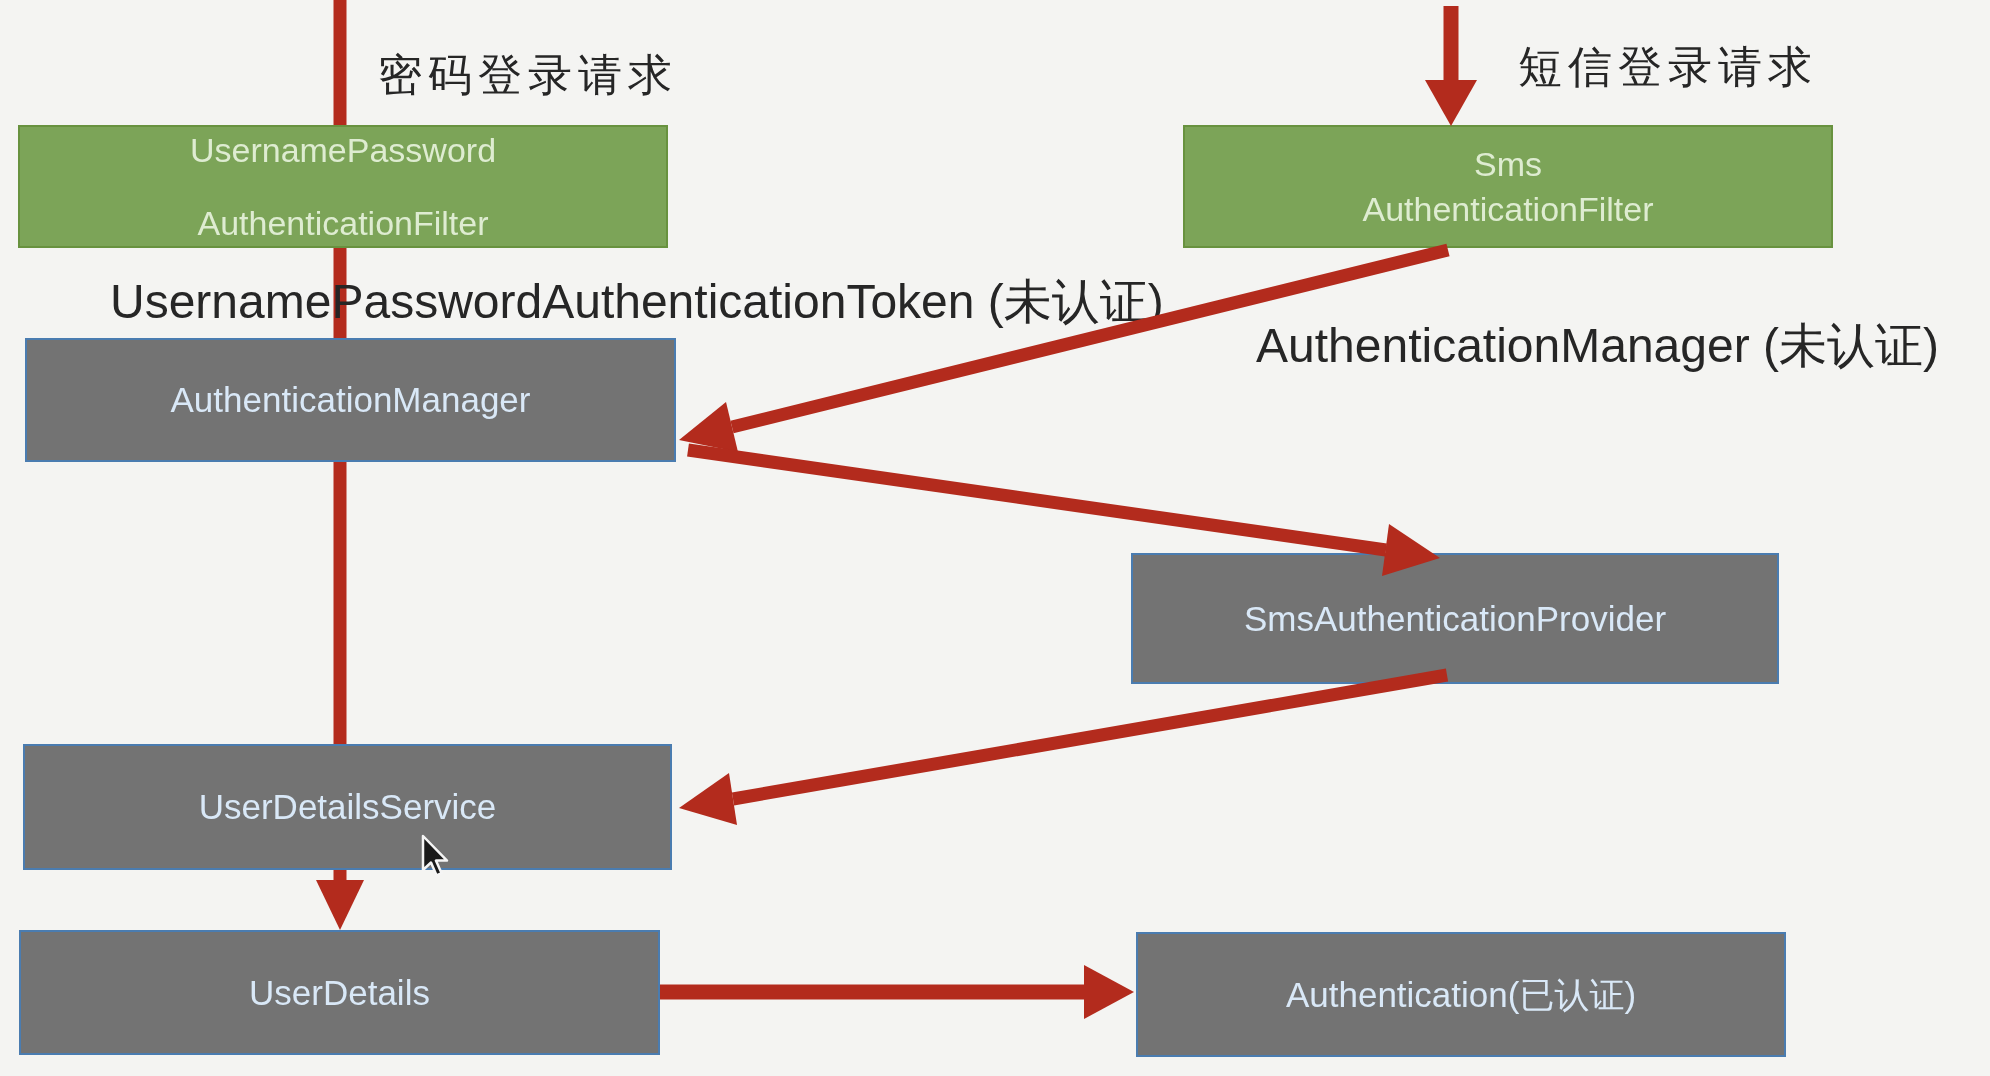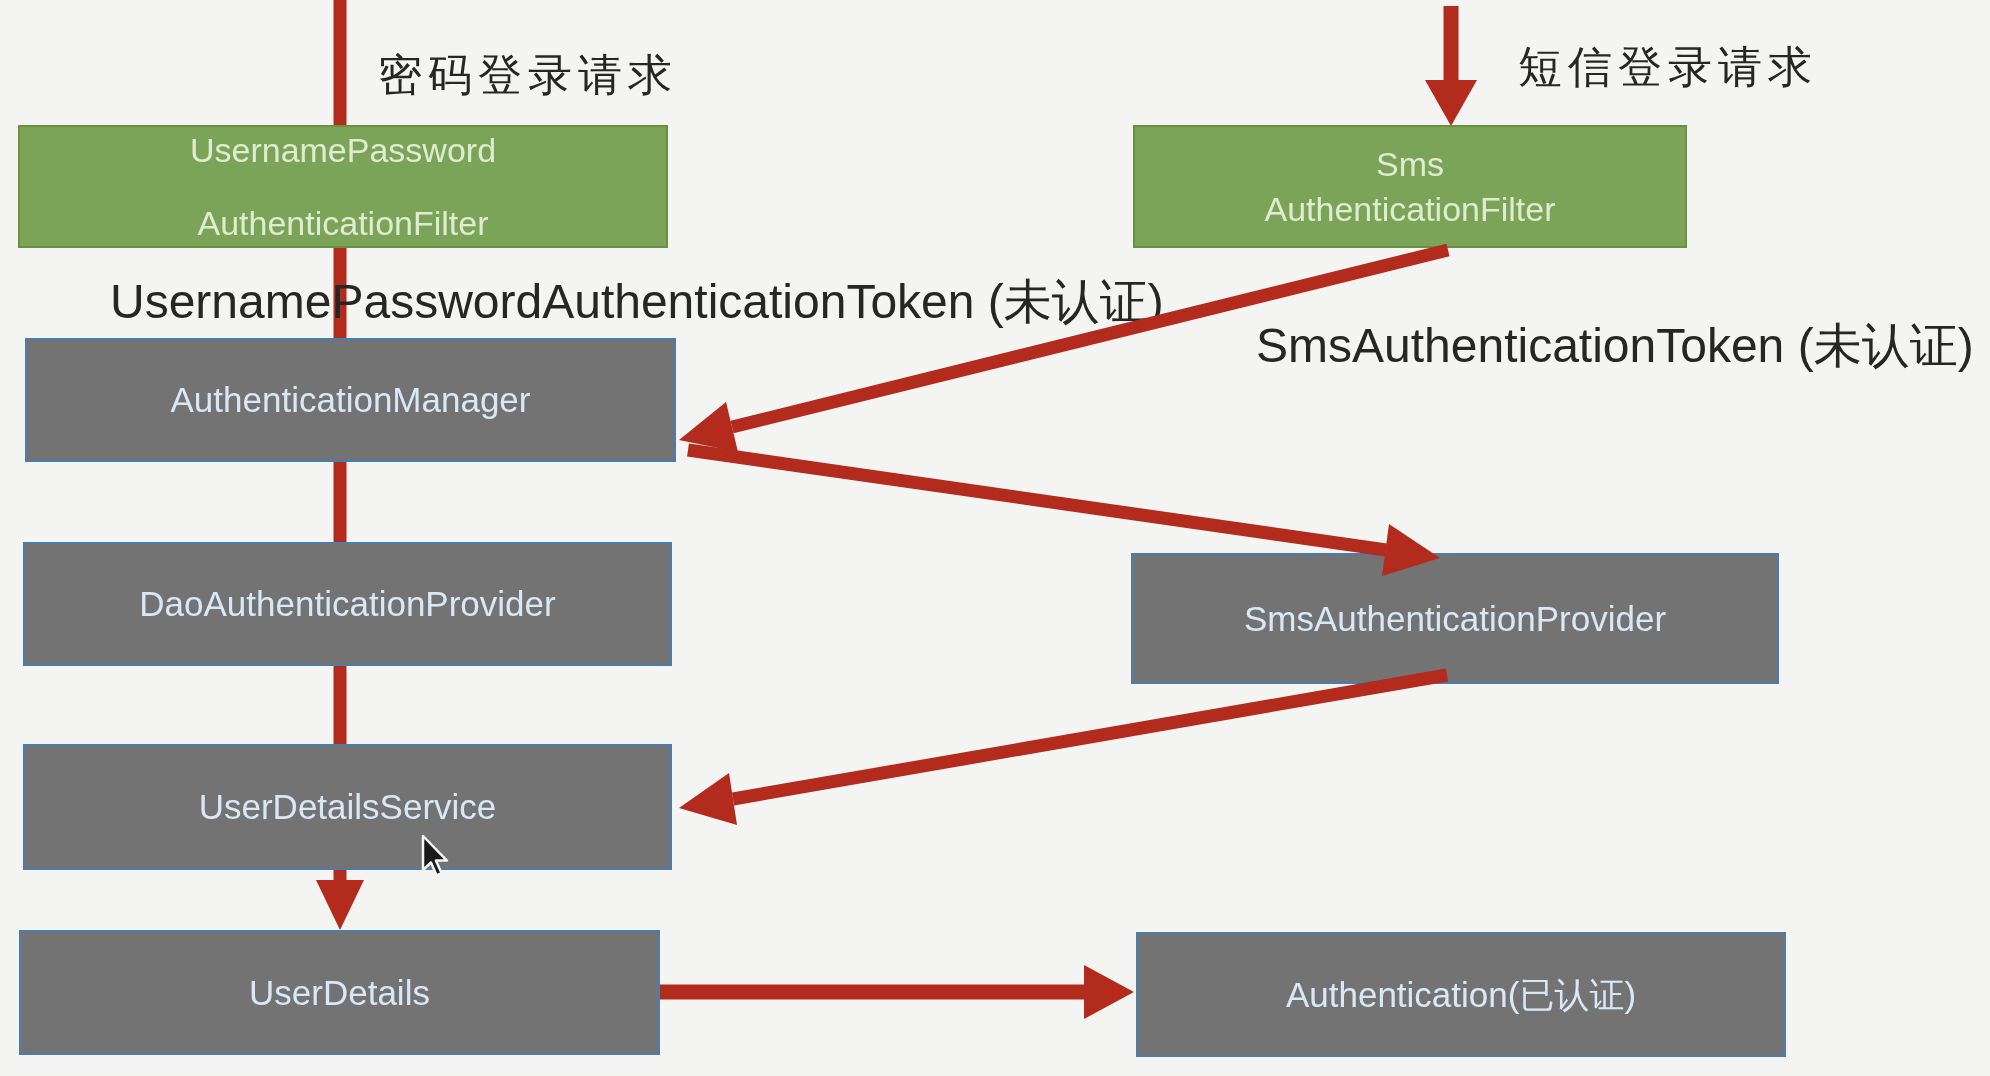--- a/index.html
+++ b/index.html
@@ -51,21 +51,21 @@
     z-index: 2;
     color: #262626;
     white-space: nowrap;
   }
   .cjk-header { font-size: 44px; letter-spacing: 6px; }
   .token-label { font-size: 48px; }
   #front-layer { z-index: 3; }
 
   
   #node-username-password-filter { left: 18px;   top: 125px; width: 650px; height: 123px; gap: 28px; }
-  #node-sms-filter               { left: 1133px; top: 125px; width: 554px; height: 123px; }
+  #node-sms-filter               { left: 1183px; top: 125px; width: 650px; height: 123px; }
   #node-authentication-manager   { left: 25px;   top: 338px; width: 651px; height: 124px; }
   #node-dao-provider             { left: 23px;   top: 542px; width: 649px; height: 124px; }
   #node-sms-provider             { left: 1131px; top: 553px; width: 648px; height: 131px; }
   #node-user-details-service     { left: 23px;   top: 744px; width: 649px; height: 126px; }
   #node-user-details             { left: 19px;   top: 930px; width: 641px; height: 125px; }
   #node-authentication           { left: 1136px; top: 932px; width: 650px; height: 125px; }
 
   
   #label-password-request { left: 378px;  top: 46px; }
   #label-sms-request      { left: 1518px; top: 38px; }
@@ -91,44 +91,41 @@
 
   <div class="node green" id="node-sms-filter">
     <div class="line">Sms</div>
     <div class="line">AuthenticationFilter</div>
   </div>
 
   <div class="node blue" id="node-authentication-manager">
     <div class="line">AuthenticationManager</div>
   </div>
 
-  <div class="node blue" id="node-dao-provider">
-    <div class="line">DaoAuthenticationProvider</div>
-  </div>
 
   <div class="node blue" id="node-sms-provider">
     <div class="line">SmsAuthenticationProvider</div>
   </div>
 
   <div class="node blue" id="node-user-details-service">
     <div class="line">UserDetailsService</div>
   </div>
 
   <div class="node blue" id="node-user-details">
     <div class="line">UserDetails</div>
   </div>
 
   <div class="node blue" id="node-authentication">
     <div class="line">Authentication(已认证)</div>
   </div>
 
   <div class="free-label cjk-header" id="label-password-request">密码登录请求</div>
   <div class="free-label cjk-header" id="label-sms-request">短信登录请求</div>
   <div class="free-label token-label" id="label-password-token">UsernamePasswordAuthenticationToken (未认证)</div>
-  <div class="free-label token-label" id="label-sms-token">SmsAuthenticationToken (未认证)</div>
+  <div class="free-label token-label" id="label-sms-token">AuthenticationManager (未认证)</div>
 
   <svg id="front-layer" class="layer">
 
     <g>
       <line x1="1451" y1="6" x2="1451" y2="84" stroke="#b32b1d" stroke-width="15"></line>
       <polygon points="1425,80 1477,80 1451,126" fill="#b32b1d"></polygon>
     </g>
 
     <g>
       <line x1="1448" y1="250" x2="732" y2="427" stroke="#b32b1d" stroke-width="13"></line>

